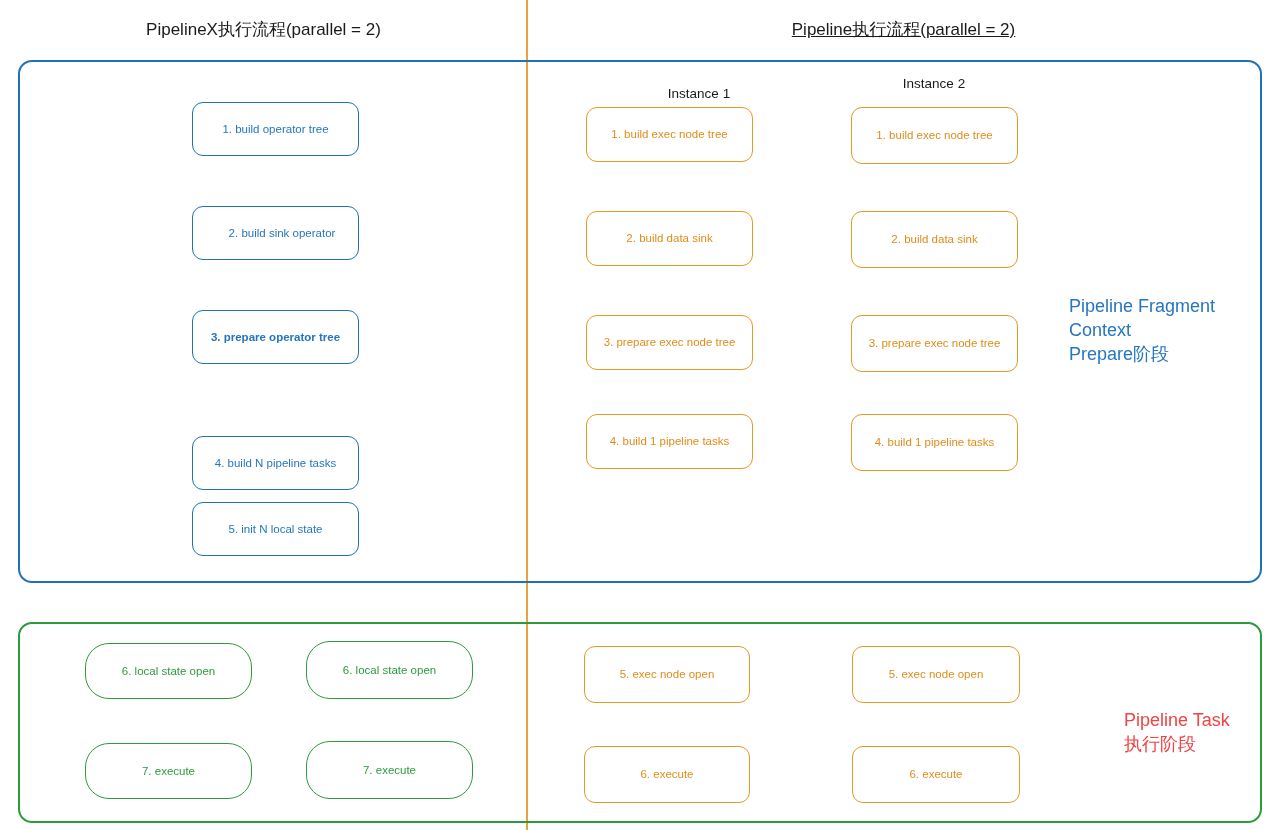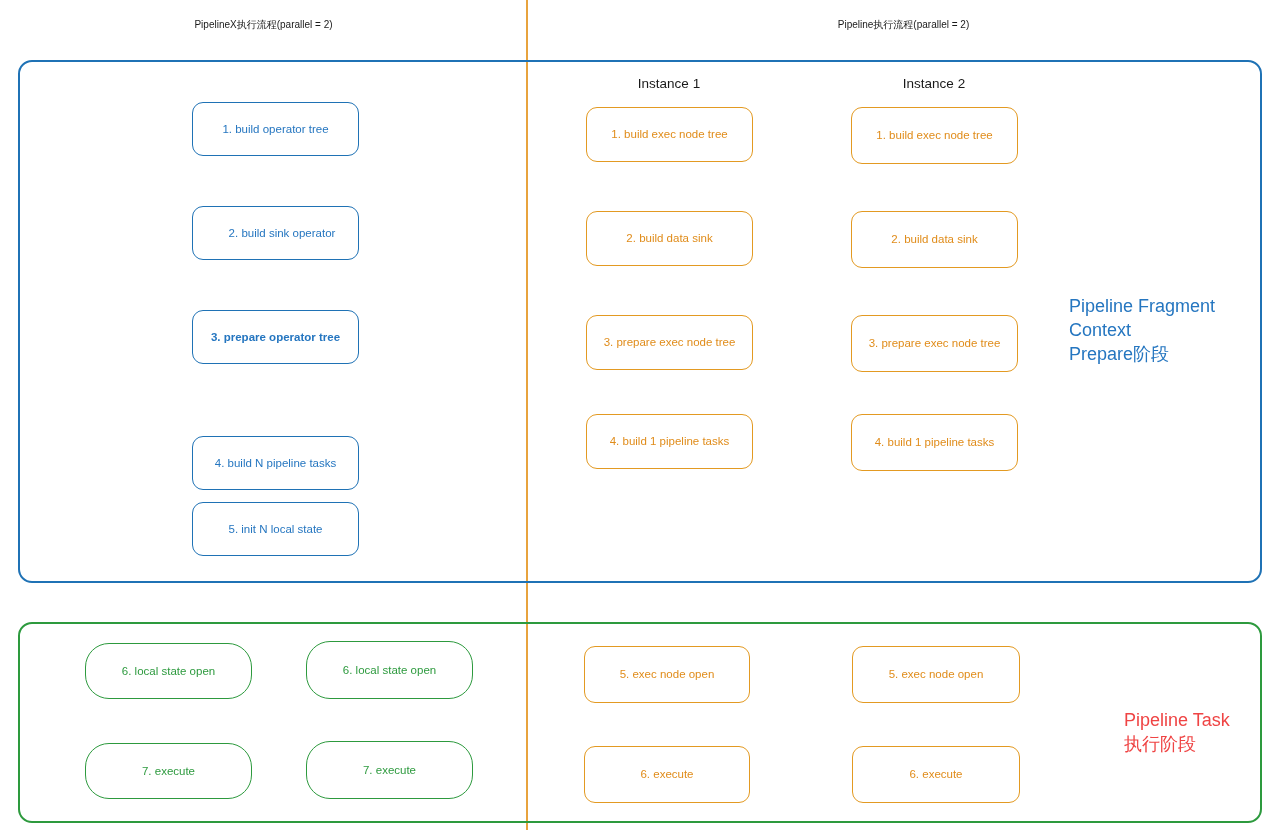--- a/index.html
+++ b/index.html
@@ -13,37 +13,37 @@
   #canvas {
     position: relative;
     width: 1280px;
     height: 830px;
     background: #ffffff;
   }
 
   
   .col-title {
     position: absolute;
-    font-size: 10px;
+    font-size: 17px;
     color: #1a1a1a;
     white-space: nowrap;
     text-align: center;
   }
   #title-left  { left: 0;   top: 18px; width: 527px; }
-  #title-right { left: 527px; top: 18px; width: 753px; }
+  #title-right { left: 527px; top: 18px; width: 753px; text-decoration: underline; }
 
   .instance-title {
     position: absolute;
     top: 76px;
     font-size: 13.5px;
     color: #1a1a1a;
     text-align: center;
     white-space: nowrap;
   }
-  #instance-1-title { left: 585px; width: 168px; }
+  #instance-1-title { left: 615px; width: 168px; margin-top: 10px; }
   #instance-2-title { left: 850px; width: 168px; }
 
   
   #divider {
     position: absolute;
     left: 526px;
     top: 0;
     width: 2.4px;
     height: 830px;
     background: #e8a33d;

